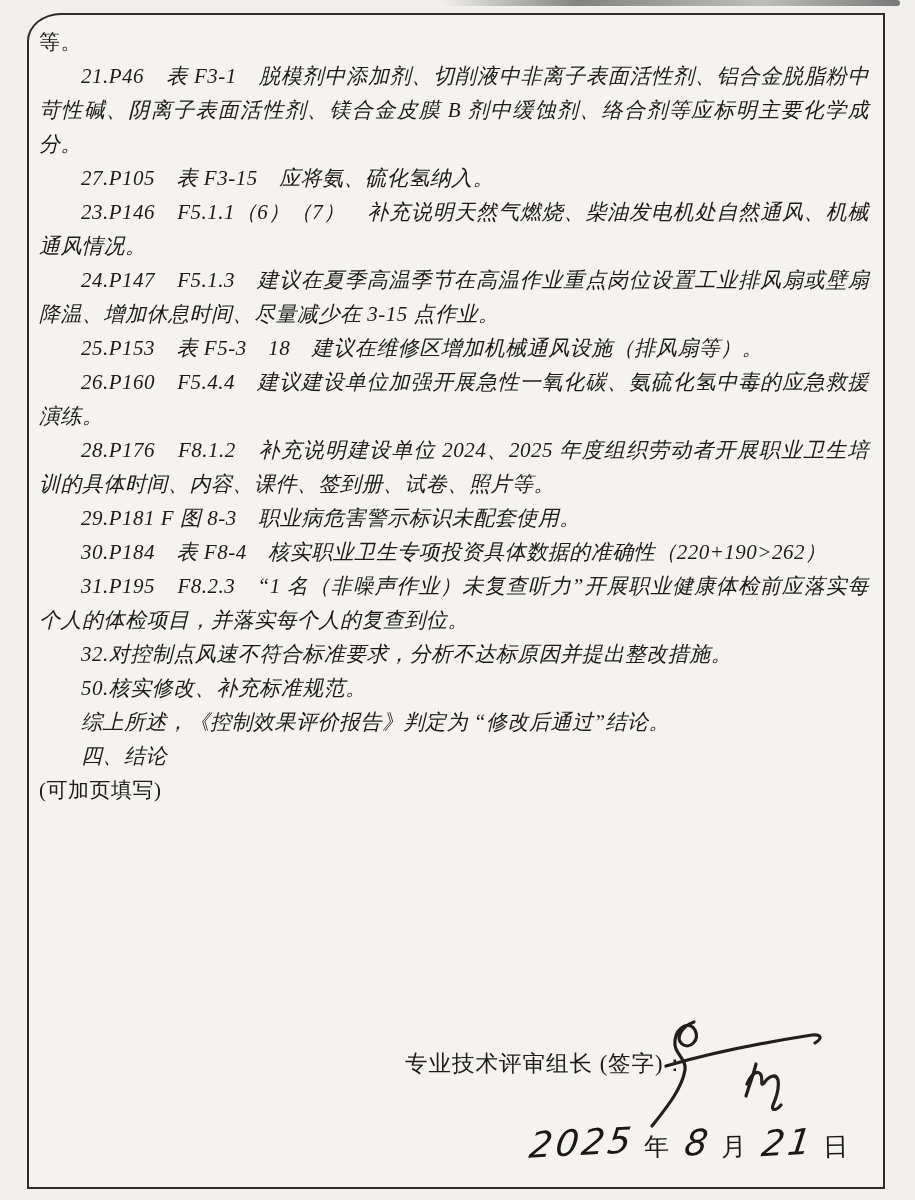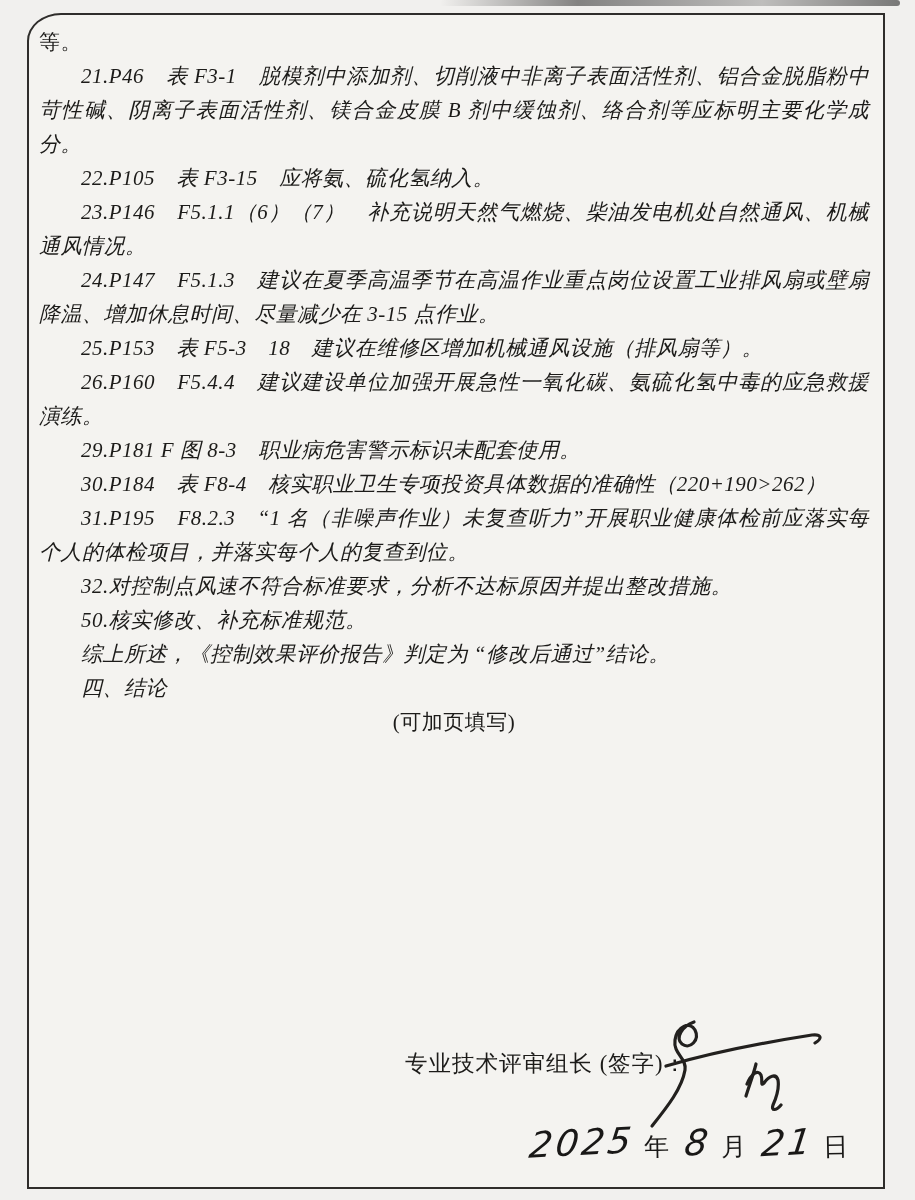--- a/index.html
+++ b/index.html
@@ -29,21 +29,21 @@
   }
   .content{
     position:absolute;left:10px;right:14px;top:10px;
     font-size:21px;
     line-height:34px;
     text-align:justify;
     letter-spacing:.5px;
   }
   .content p{margin:0;}
   .indent{text-indent:2em;font-style:italic;}
-  .center-note{text-align:center;text-indent:0;}
+  .center-note{text-indent:0;}
   .sig-row{
     position:absolute;left:0;top:1030px;width:915px;height:120px;
   }
   .sig-label{
     position:absolute;left:405px;top:18px;
     font-size:22.5px;letter-spacing:1px;white-space:nowrap;
   }
   .sig-svg{
     position:absolute;left:632px;top:-22px;
   }
@@ -76,25 +76,26 @@
 
 <div class="page">
 
   <div class="scan-artifact-top"></div>
 
   <div class="frame">
 
     <div class="content">
       <p>等。</p>
       <p class="indent">21.P46　表 F3-1　脱模剂中添加剂、切削液中非离子表面活性剂、铝合金脱脂粉中苛性碱、阴离子表面活性剂、镁合金皮膜 B 剂中缓蚀剂、络合剂等应标明主要化学成分。</p>
-      <p class="indent">22.P105　表 F3-15　应将氨、硫化氢纳入。</p>
+      <p class="indent">27.P105　表 F3-15　应将氨、硫化氢纳入。</p>
       <p class="indent">23.P146　F5.1.1（6）（7）　补充说明天然气燃烧、柴油发电机处自然通风、机械通风情况。</p>
       <p class="indent">24.P147　F5.1.3　建议在夏季高温季节在高温作业重点岗位设置工业排风扇或壁扇降温、增加休息时间、尽量减少在 3-15 点作业。</p>
       <p class="indent">25.P153　表 F5-3　18　建议在维修区增加机械通风设施（排风扇等）。</p>
       <p class="indent">26.P160　F5.4.4　建议建设单位加强开展急性一氧化碳、氨硫化氢中毒的应急救援演练。</p>
+      <p class="indent">28.P176　F8.1.2　补充说明建设单位 2024、2025 年度组织劳动者开展职业卫生培训的具体时间、内容、课件、签到册、试卷、照片等。</p>
       <p class="indent">29.P181 F 图 8-3　职业病危害警示标识未配套使用。</p>
       <p class="indent">30.P184　表 F8-4　核实职业卫生专项投资具体数据的准确性（220+190&gt;262）</p>
       <p class="indent">31.P195　F8.2.3　“1 名（非噪声作业）未复查听力”开展职业健康体检前应落实每个人的体检项目，并落实每个人的复查到位。</p>
       <p class="indent">32.对控制点风速不符合标准要求，分析不达标原因并提出整改措施。</p>
       <p class="indent">50.核实修改、补充标准规范。</p>
       <p class="indent">综上所述，《控制效果评价报告》判定为 “修改后通过”结论。</p>
       <p class="indent">四、结论</p>
       <p class="center-note">(可加页填写)</p>
     </div>
 

